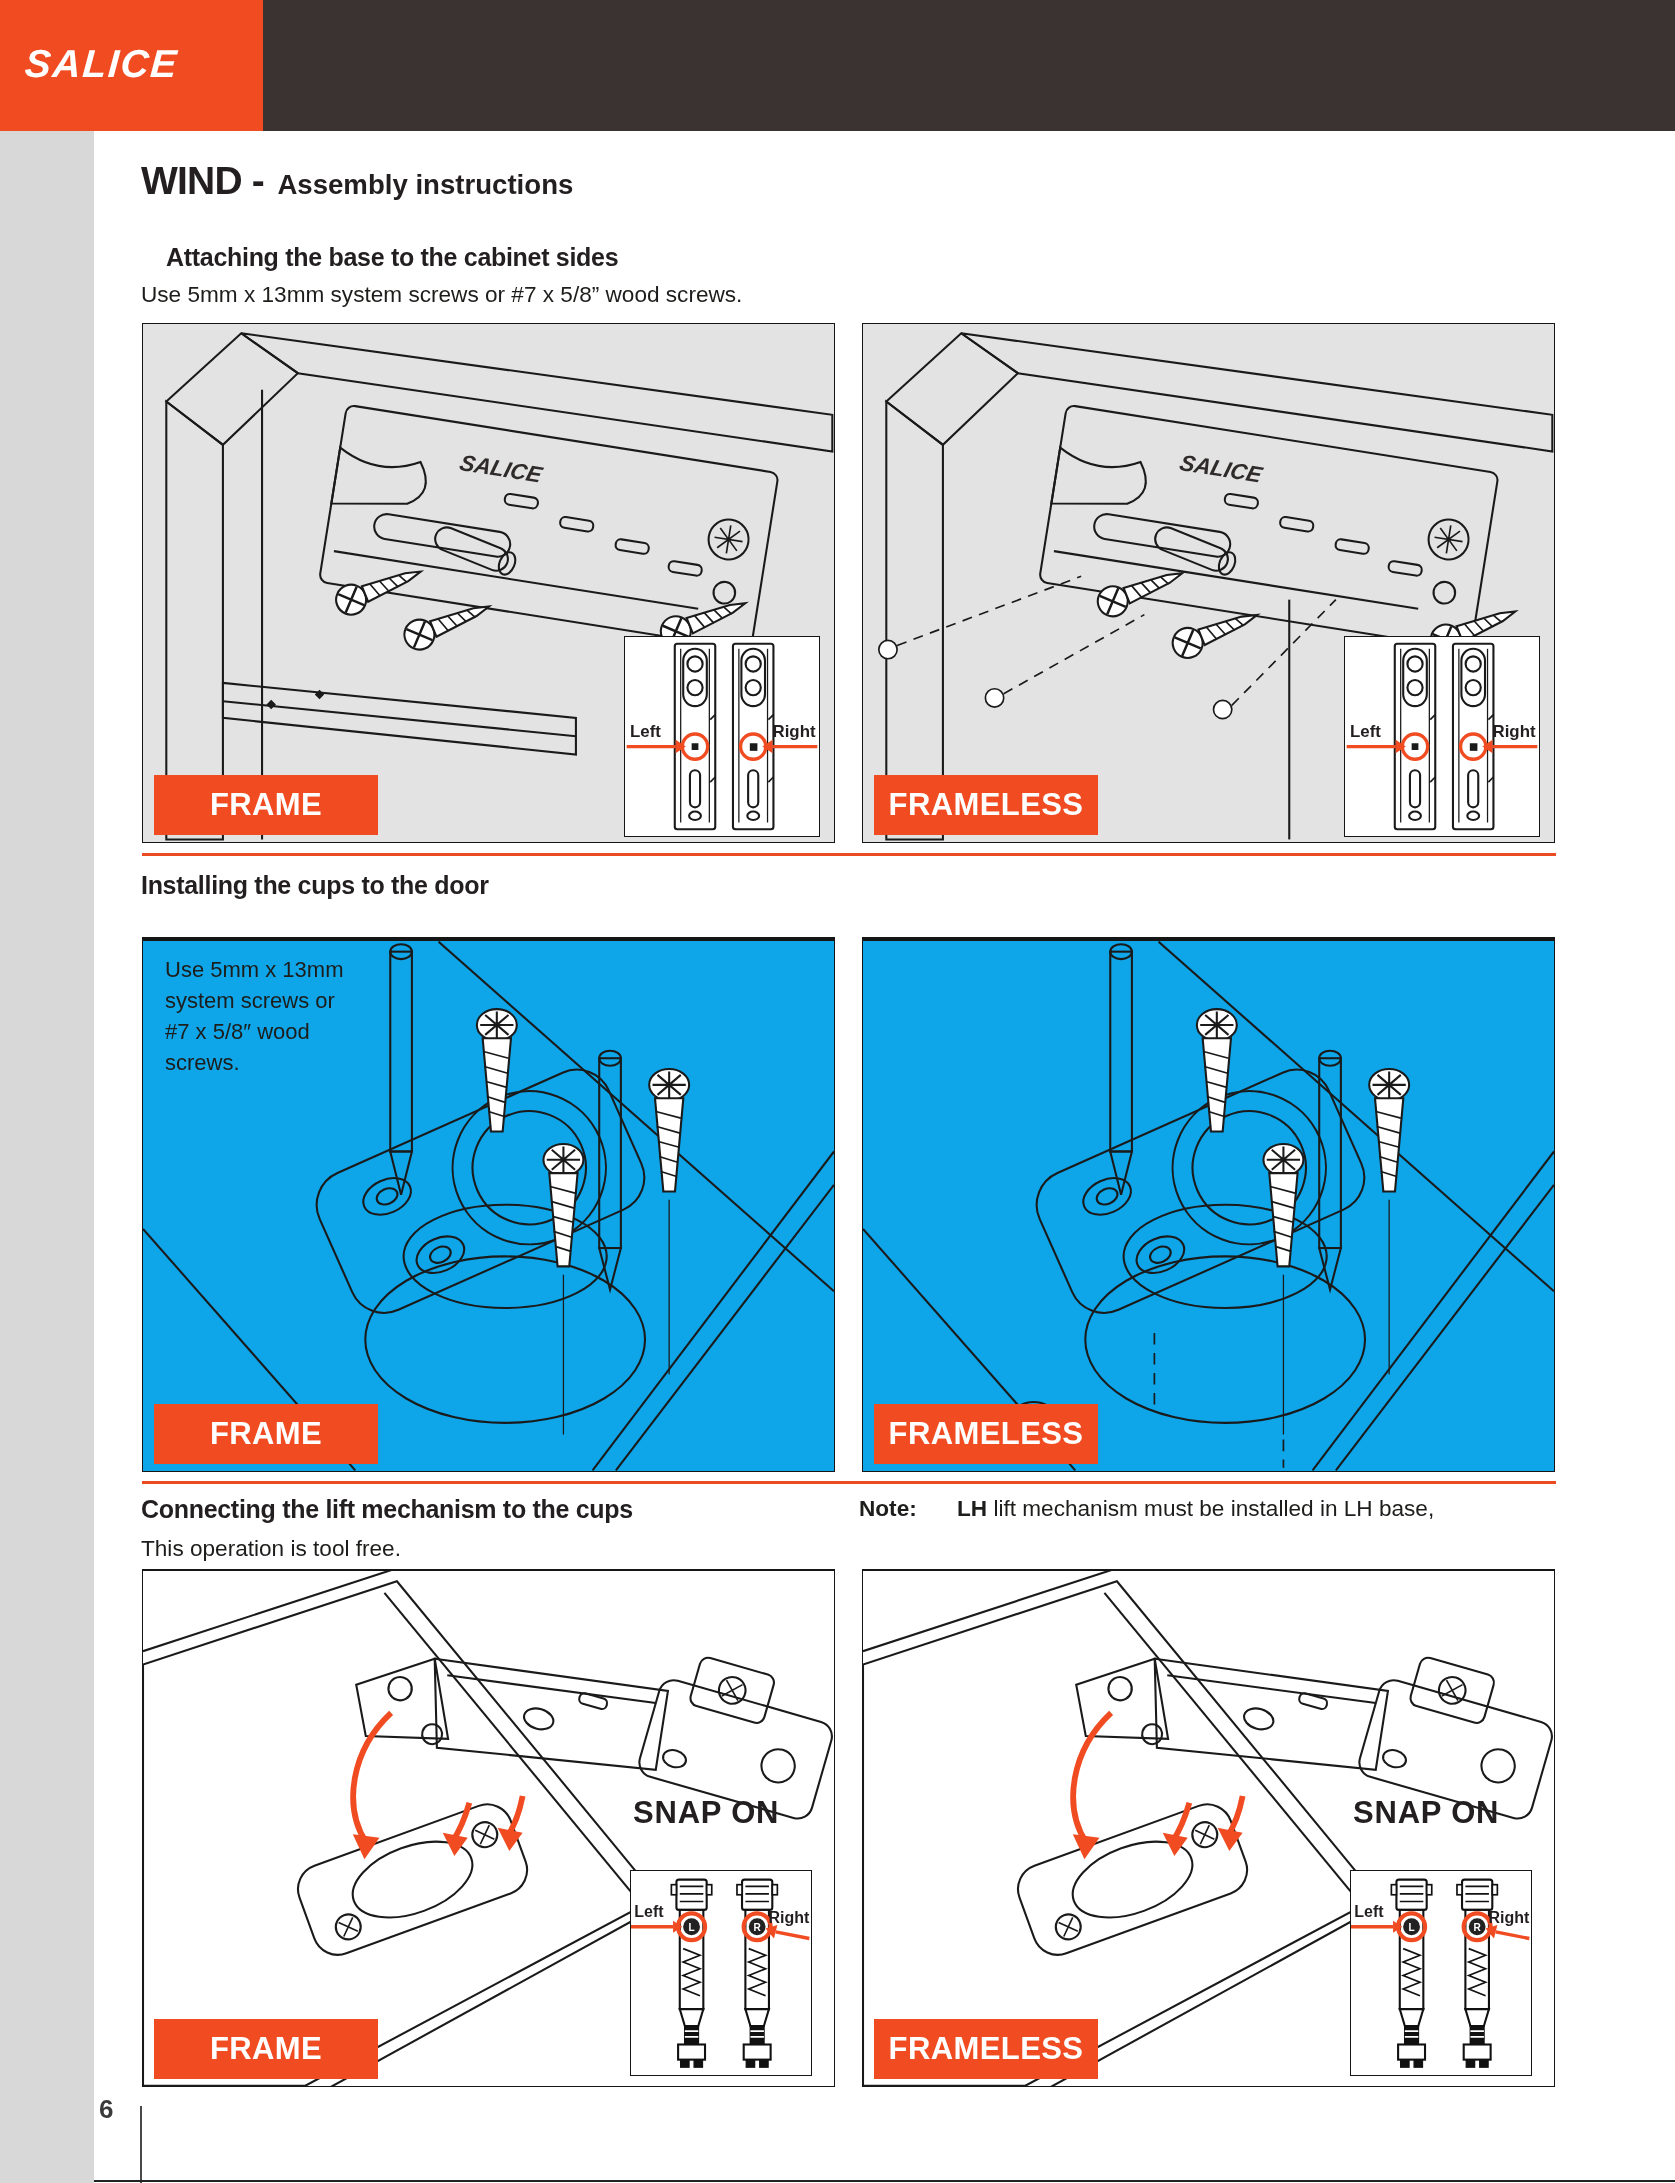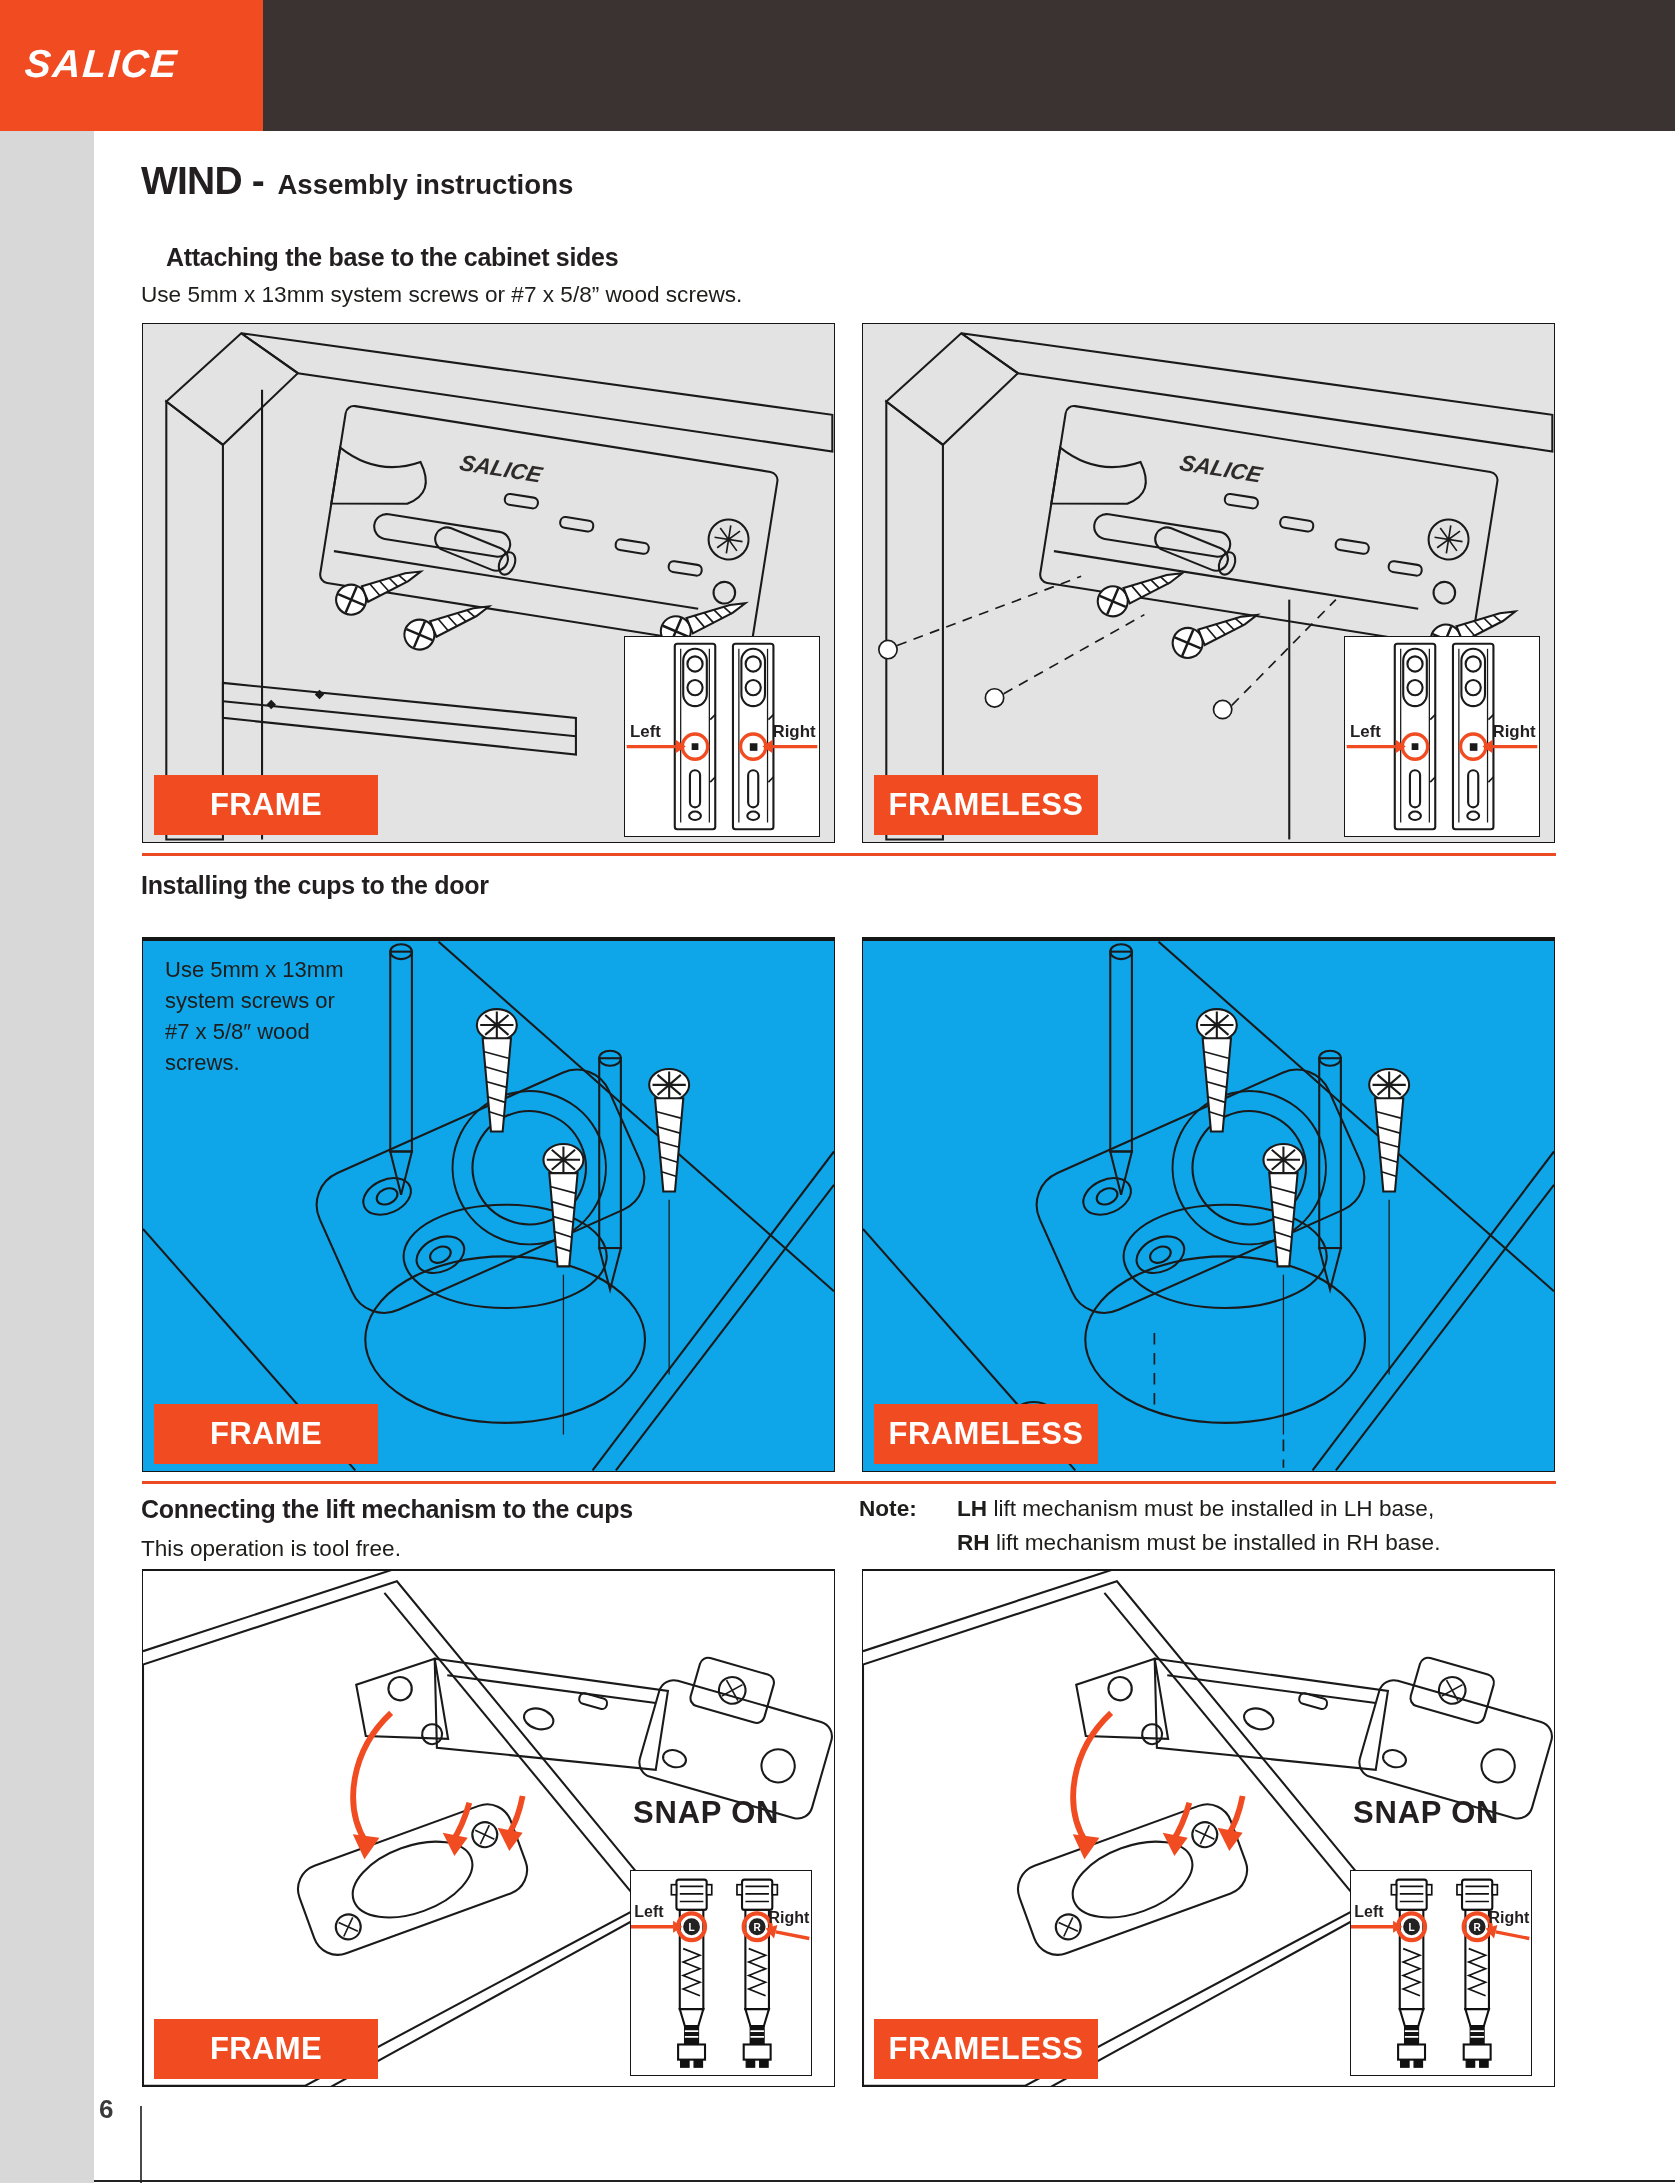--- a/index.html
+++ b/index.html
@@ -313,24 +313,20 @@
   <div class="abs divider" style="top:1481px;"></div>
 
   <div class="abs h2" style="left:141px;top:1495px;">Connecting the lift mechanism to the cups</div>
   <div class="abs body-text" style="left:141px;top:1536px;">This operation is tool free.</div>
 
   <div class="abs" id="note-block">
     <div class="nrow">
       <span class="nlabel">Note:</span>
       <span><b>LH</b><span> lift mechanism must be installed in LH base,</span></span>
     </div>
-    <div class="nrow">
-      <span class="nindent"></span>
-      <span><b>RH</b><span> lift mechanism must be installed in RH base.</span></span>
-    </div>
   </div>
 
   <div class="panel white p-left">
     <svg class="illus" viewBox="0 0 830 618">
       <polygon points="0,112 305,12 618,392 195,618 0,618" fill="#F0E2C2" class="ln"></polygon>
       <line x1="0" y1="96" x2="300" y2="-2" class="ln"></line>
       <line x1="290" y1="26" x2="600" y2="402" class="ln" stroke-width="1.5"></line>
       <line x1="624" y1="400" x2="210" y2="628" class="ln" stroke-width="1.5"></line>
       <g transform="rotate(16 500 200)">
         <rect x="600" y="95" width="215" height="120" rx="18" fill="#ffffff" class="ln"></rect>

